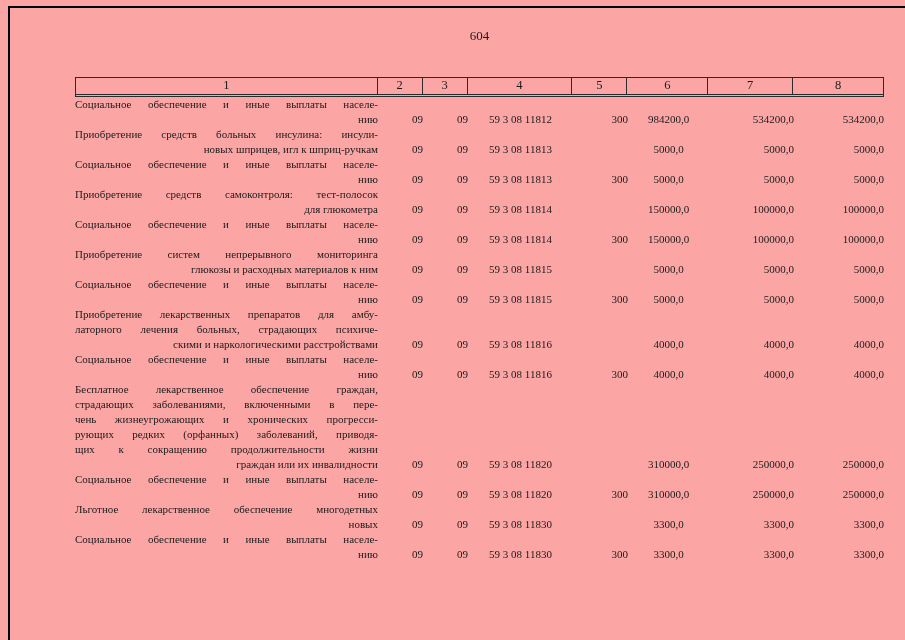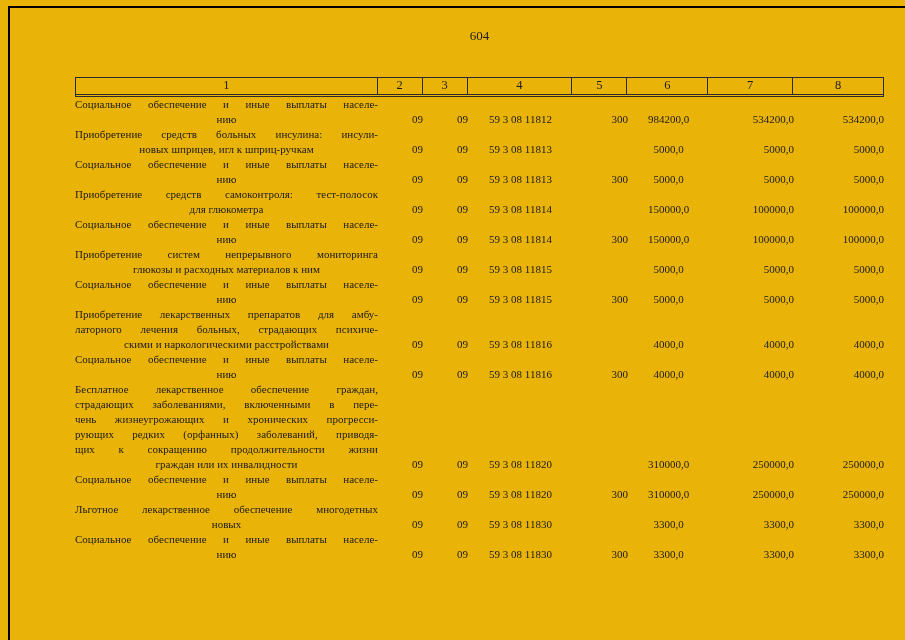--- a/index.html
+++ b/index.html
@@ -1,17 +1,17 @@
 <!DOCTYPE html>
 <html><head>
 <meta charset="utf-8">
 <style>
   html,body { margin:0; padding:0; background:#ffffff; }
   .page {
-    position:relative; width:905px; height:640px; background:#eab308;
+    position:relative; width:905px; height:640px; background:#fca5a5;
     font-family:"Liberation Serif","DejaVu Serif",serif; color:#1b1b1b;
     overflow:hidden;
   }
   .edge-top { position:absolute; left:8px; top:6px; width:897px; height:2px; background:#000; }
   .edge-left { position:absolute; left:8px; top:6px; width:2px; height:634px; background:#000; }
   .page-number { position:absolute; left:75px; top:28px; width:809px; text-align:center; font-size:13px; }
 
   .budget-table { position:absolute; left:75px; top:77px; width:809px; }
 
   .thead {
@@ -36,21 +36,21 @@
     border-collapse:collapse; table-layout:fixed; width:809px;
     font-size:11px;
   }
   table.tbody-table td { vertical-align:bottom; padding:0; line-height:15px; }
   col.w1{ width:303px; } col.w2{ width:45px; } col.w3{ width:45px; }
   col.w4{ width:105px; } col.w5{ width:55px; } col.w6{ width:81px; }
   col.w7{ width:85px; } col.w8{ width:90px; }
 
   td.c1 { padding-left:8px; padding-right:5px; }
   td.c1 .jline { text-align:justify; text-align-last:justify; }
-  td.c1 .lline { text-align:center; }
+  td.c1 .lline { text-align:right; }
   td.c2, td.c3 { text-align:right; }
   td.c4 { text-align:center; }
   td.c5 { text-align:right; padding-right:5px; }
   td.c6 { text-align:center; padding-right:6px; }
   td.c7 { text-align:right; padding-right:4px; }
   td.c8 { text-align:right; padding-right:9px; }
 </style>
 </head>
 <body>
 

